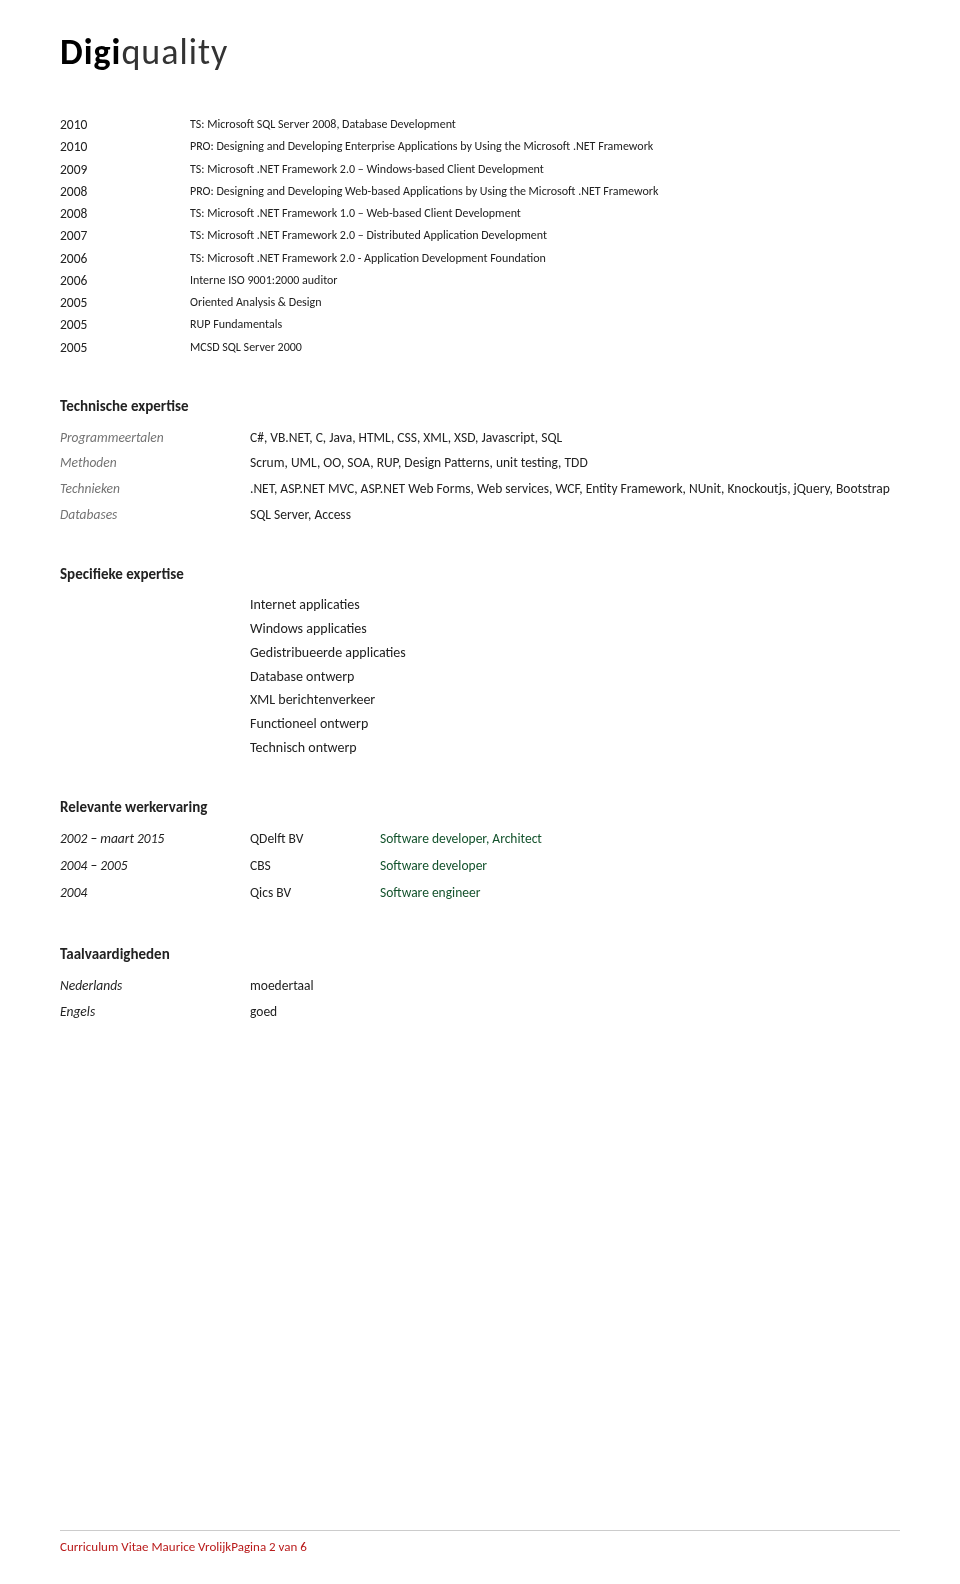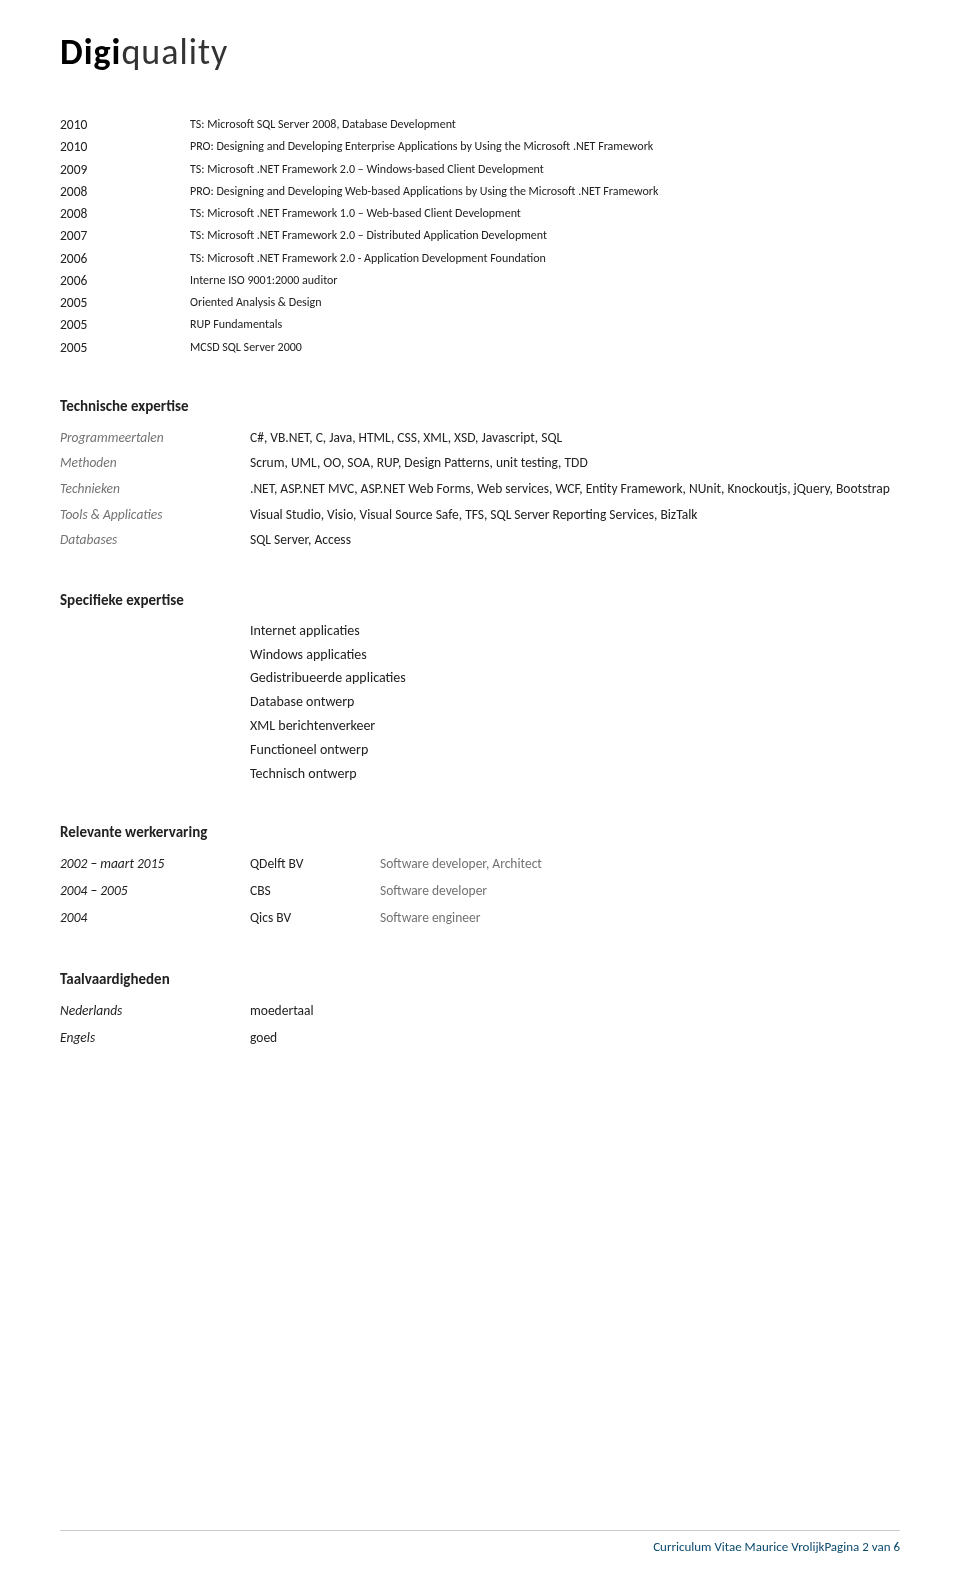--- a/index.html
+++ b/index.html
@@ -113,21 +113,21 @@
       font-size: 13.5px;
     }
     .werkervaring-table .period-col {
       width: 190px;
       font-style: italic;
     }
     .werkervaring-table .company-col {
       width: 130px;
     }
     .werkervaring-table .role-col {
-      color: #737373;
+      color: #14532d;
       margin-left: 24px;
     }
 
     .taalvaardigheid-section {
       margin-top: 38px;
       margin-bottom: 30px;
     }
     .taal-table {
       width: 100%;
       border-collapse: collapse;
@@ -142,23 +142,23 @@
       width: 190px;
       font-style: italic;
     }
 
     .footer {
       position: absolute;
       bottom: 30px;
       left: 60px;
       right: 60px;
       display: flex;
-      justify-content: flex-end;
+      justify-content: flex-start;
       font-size: 13px;
-      color: #0c4a6e;
+      color: #b91c1c;
       border-top: 1px solid #ccc;
       padding-top: 8px;
     }
   </style>
 </head>
 <body>
 
 <div class="logo">
   <span class="digi">Digi</span><span class="quality">quality</span>
 </div>
@@ -222,24 +222,20 @@
     <td class="label-col">Programmeertalen</td>
     <td class="value-col">C#, VB.NET, C, Java, HTML, CSS, XML, XSD, Javascript, SQL</td>
   </tr>
         <tr>
     <td class="label-col">Methoden</td>
     <td class="value-col">Scrum, UML, OO, SOA, RUP, Design Patterns, unit testing, TDD</td>
   </tr>
         <tr>
     <td class="label-col">Technieken</td>
     <td class="value-col">.NET, ASP.NET MVC, ASP.NET Web Forms, Web services, WCF, Entity Framework, NUnit, Knockoutjs, jQuery, Bootstrap</td>
-  </tr>
-        <tr>
-    <td class="label-col">Tools &amp; Applicaties</td>
-    <td class="value-col">Visual Studio, Visio, Visual Source Safe, TFS, SQL Server Reporting Services, BizTalk</td>
   </tr>
         <tr>
     <td class="label-col">Databases</td>
     <td class="value-col">SQL Server, Access</td>
   </tr>
       </tbody>
   </table>
 </div>
 
 <div class="specifieke-section">

